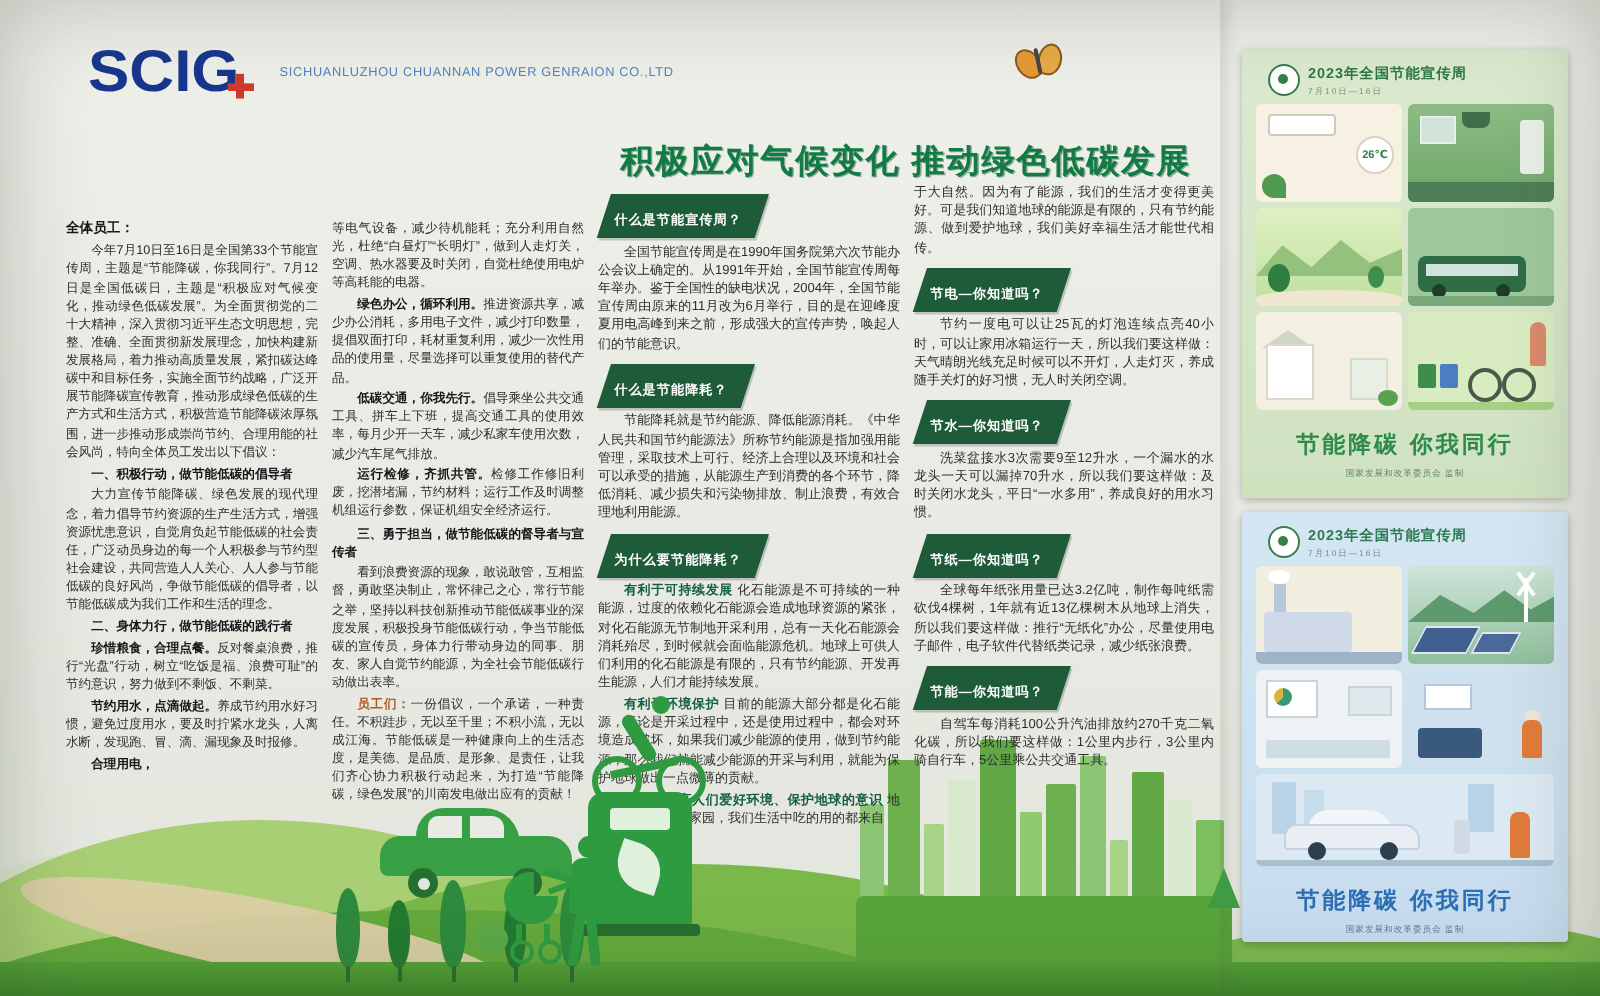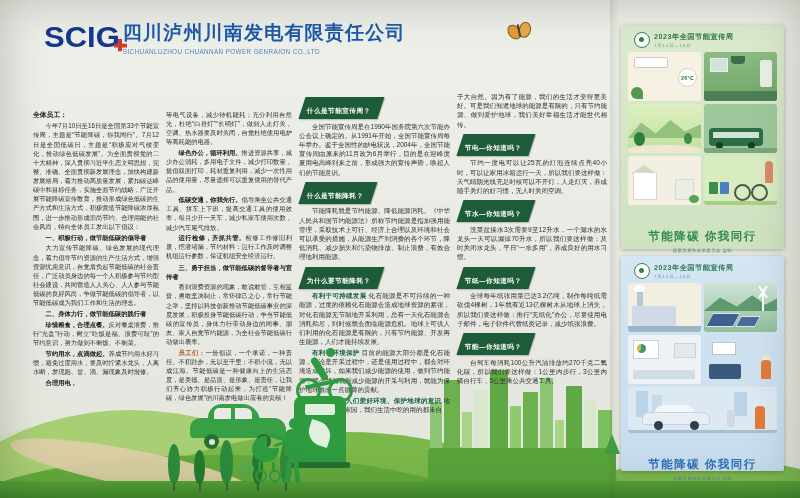--- a/index.html
+++ b/index.html
@@ -2,21 +2,21 @@
 <html><head>
 <meta charset="utf-8">
 <style>
   html,body{margin:0;padding:0;background:#d8dad2;}
   .board{position:relative;width:800px;height:498px;overflow:hidden;
     background:linear-gradient(180deg,#eef0ea 0%,#e8eae3 55%,#e3e6dd 100%);
     font-family:"Liberation Sans","DejaVu Sans",sans-serif;}
   .board::after{content:"";position:absolute;inset:0;box-shadow:inset 0 0 46px rgba(55,65,45,.30);pointer-events:none;z-index:9}
 
   
-  .brand{position:absolute;left:44px;top:20px;display:flex;align-items:center;gap:3px;z-index:2}
+  .brand{position:absolute;left:44px;top:20px;display:flex;align-items:center;gap:20px;z-index:2}
   .logo{position:relative;font-size:31px;font-weight:900;color:#17368e;line-height:1;letter-spacing:0;transform:scaleY(.95)}
   .logo-plus{position:absolute;right:-7px;bottom:1px;width:13px;height:13px}
   .logo-plus::before{content:"";position:absolute;left:0;top:4.5px;width:13px;height:4px;background:#cf3a2c}
   .logo-plus::after{content:"";position:absolute;left:4.5px;top:0;width:4px;height:13px;background:#cf3a2c}
   .company-cn{font-size:19px;font-weight:900;color:#1d59ab;letter-spacing:1.2px}
   .company-en{font-size:6.4px;color:#5580c0;letter-spacing:.35px;margin-top:1.5px}
 
   
   .left-title{position:absolute;left:25px;top:67px;width:270px;text-align:center;font-size:12.5px;font-weight:900;
     color:#2f9e50;letter-spacing:.3px;text-shadow:.6px .6px 0 rgba(20,90,40,.35);z-index:2}
@@ -52,21 +52,21 @@
   .p-head{display:flex;align-items:center;gap:4px;margin:0 0 4px 6px}
   .p-logo{width:14px;height:14px;border-radius:50%;background:#fff;border:1px solid #35804a;position:relative;flex:none}
   .p-logo::after{content:"";position:absolute;left:3.5px;top:3.5px;width:5px;height:5px;border-radius:50%;background:#35804a}
   .p-title{display:block;font-size:7.2px;font-weight:bold;color:#2e7a40;letter-spacing:.5px}
   .poster2 .p-title{color:#2e7a55}
   .p-dates{display:block;font-size:4.2px;color:#6a9a6a;letter-spacing:1px;margin-top:.5px}
   .poster2 .p-dates{color:#6a8aa0}
   .p-grid{display:flex;flex-wrap:wrap;gap:3px}
   .panel{position:relative;width:73px;height:49px;border-radius:3px;overflow:hidden;flex:none}
   .panel.wide{width:149px;height:46px}
-  .p-slogan{text-align:center;font-weight:900;letter-spacing:1.5px;margin-top:24px;font-size:11.5px}
+  .p-slogan{text-align:center;font-weight:900;letter-spacing:1.5px;margin-top:10px;font-size:11.5px}
   .poster1 .p-slogan{color:#2f8b4d}
   .poster2 .p-slogan{color:#2d6fb5}
   .p-credit{text-align:center;font-size:4.3px;margin-top:4px;letter-spacing:.5px}
   .poster1 .p-credit{color:#5d8a5d}
   .poster2 .p-credit{color:#5d7a9a}
   .panel i{position:absolute;display:block}
 
   
   .pnl-ac{background:#f6f1e3}
   .ac-unit{left:6px;top:5px;width:32px;height:9px;background:#fff;border:.5px solid #cfcabb;border-radius:2px}
@@ -233,25 +233,25 @@
   <div class="deco z1 sky-base"></div>
   <div class="deco z1 bottom-strip"></div>
   <div class="deco fold-shadow"></div>
 
   <header class="brand">
     <div class="logo">
       <span>SCIG</span>
       <span class="logo-plus"></span>
     </div>
     <div class="company">
-      <div class="company-cn">四川泸州川南发电有限责任公司</div>
       <div class="company-en">SICHUANLUZHOU CHUANNAN POWER GENRAION CO.,LTD</div>
     </div>
   </header>
 
+  <h1 class="mid-title">积极应对气候变化 推动绿色低碳发展</h1>
 
   <div class="col lcol1">
     <p class="para salut"><b class="lead">全体员工：</b></p>
     <p class="para indent"><span>今年7月10日至16日是全国第33个节能宣传周，主题是“节能降碳，你我同行”。7月12日是全国低碳日，主题是“积极应对气候变化，推动绿色低碳发展”。为全面贯彻党的二十大精神，深入贯彻习近平生态文明思想，完整、准确、全面贯彻新发展理念，加快构建新发展格局，着力推动高质量发展，紧扣碳达峰碳中和目标任务，实施全面节约战略，广泛开展节能降碳宣传教育，推动形成绿色低碳的生产方式和生活方式，积极营造节能降碳浓厚氛围，进一步推动形成崇尚节约、合理用能的社会风尚，特向全体员工发出以下倡议：</span></p>
     <p class="para head indent">一、积极行动，做节能低碳的倡导者</p>
     <p class="para indent"><span>大力宣传节能降碳、绿色发展的现代理念，着力倡导节约资源的生产生活方式，增强资源忧患意识，自觉肩负起节能低碳的社会责任，广泛动员身边的每一个人积极参与节约型社会建设，共同营造人人关心、人人参与节能低碳的良好风尚，争做节能低碳的倡导者，以节能低碳成为我们工作和生活的理念。</span></p>
     <p class="para head indent">二、身体力行，做节能低碳的践行者</p>
     <p class="para indent"><b class="lead">珍惜粮食，合理点餐。</b><span>反对餐桌浪费，推行“光盘”行动，树立“吃饭是福、浪费可耻”的节约意识，努力做到不剩饭、不剩菜。</span></p>
     <p class="para indent"><b class="lead">节约用水，点滴做起。</b><span>养成节约用水好习惯，避免过度用水，要及时拧紧水龙头，人离水断，发现跑、冒、滴、漏现象及时报修。</span></p>
     <p class="para indent"><b class="lead">合理用电，</b></p>

